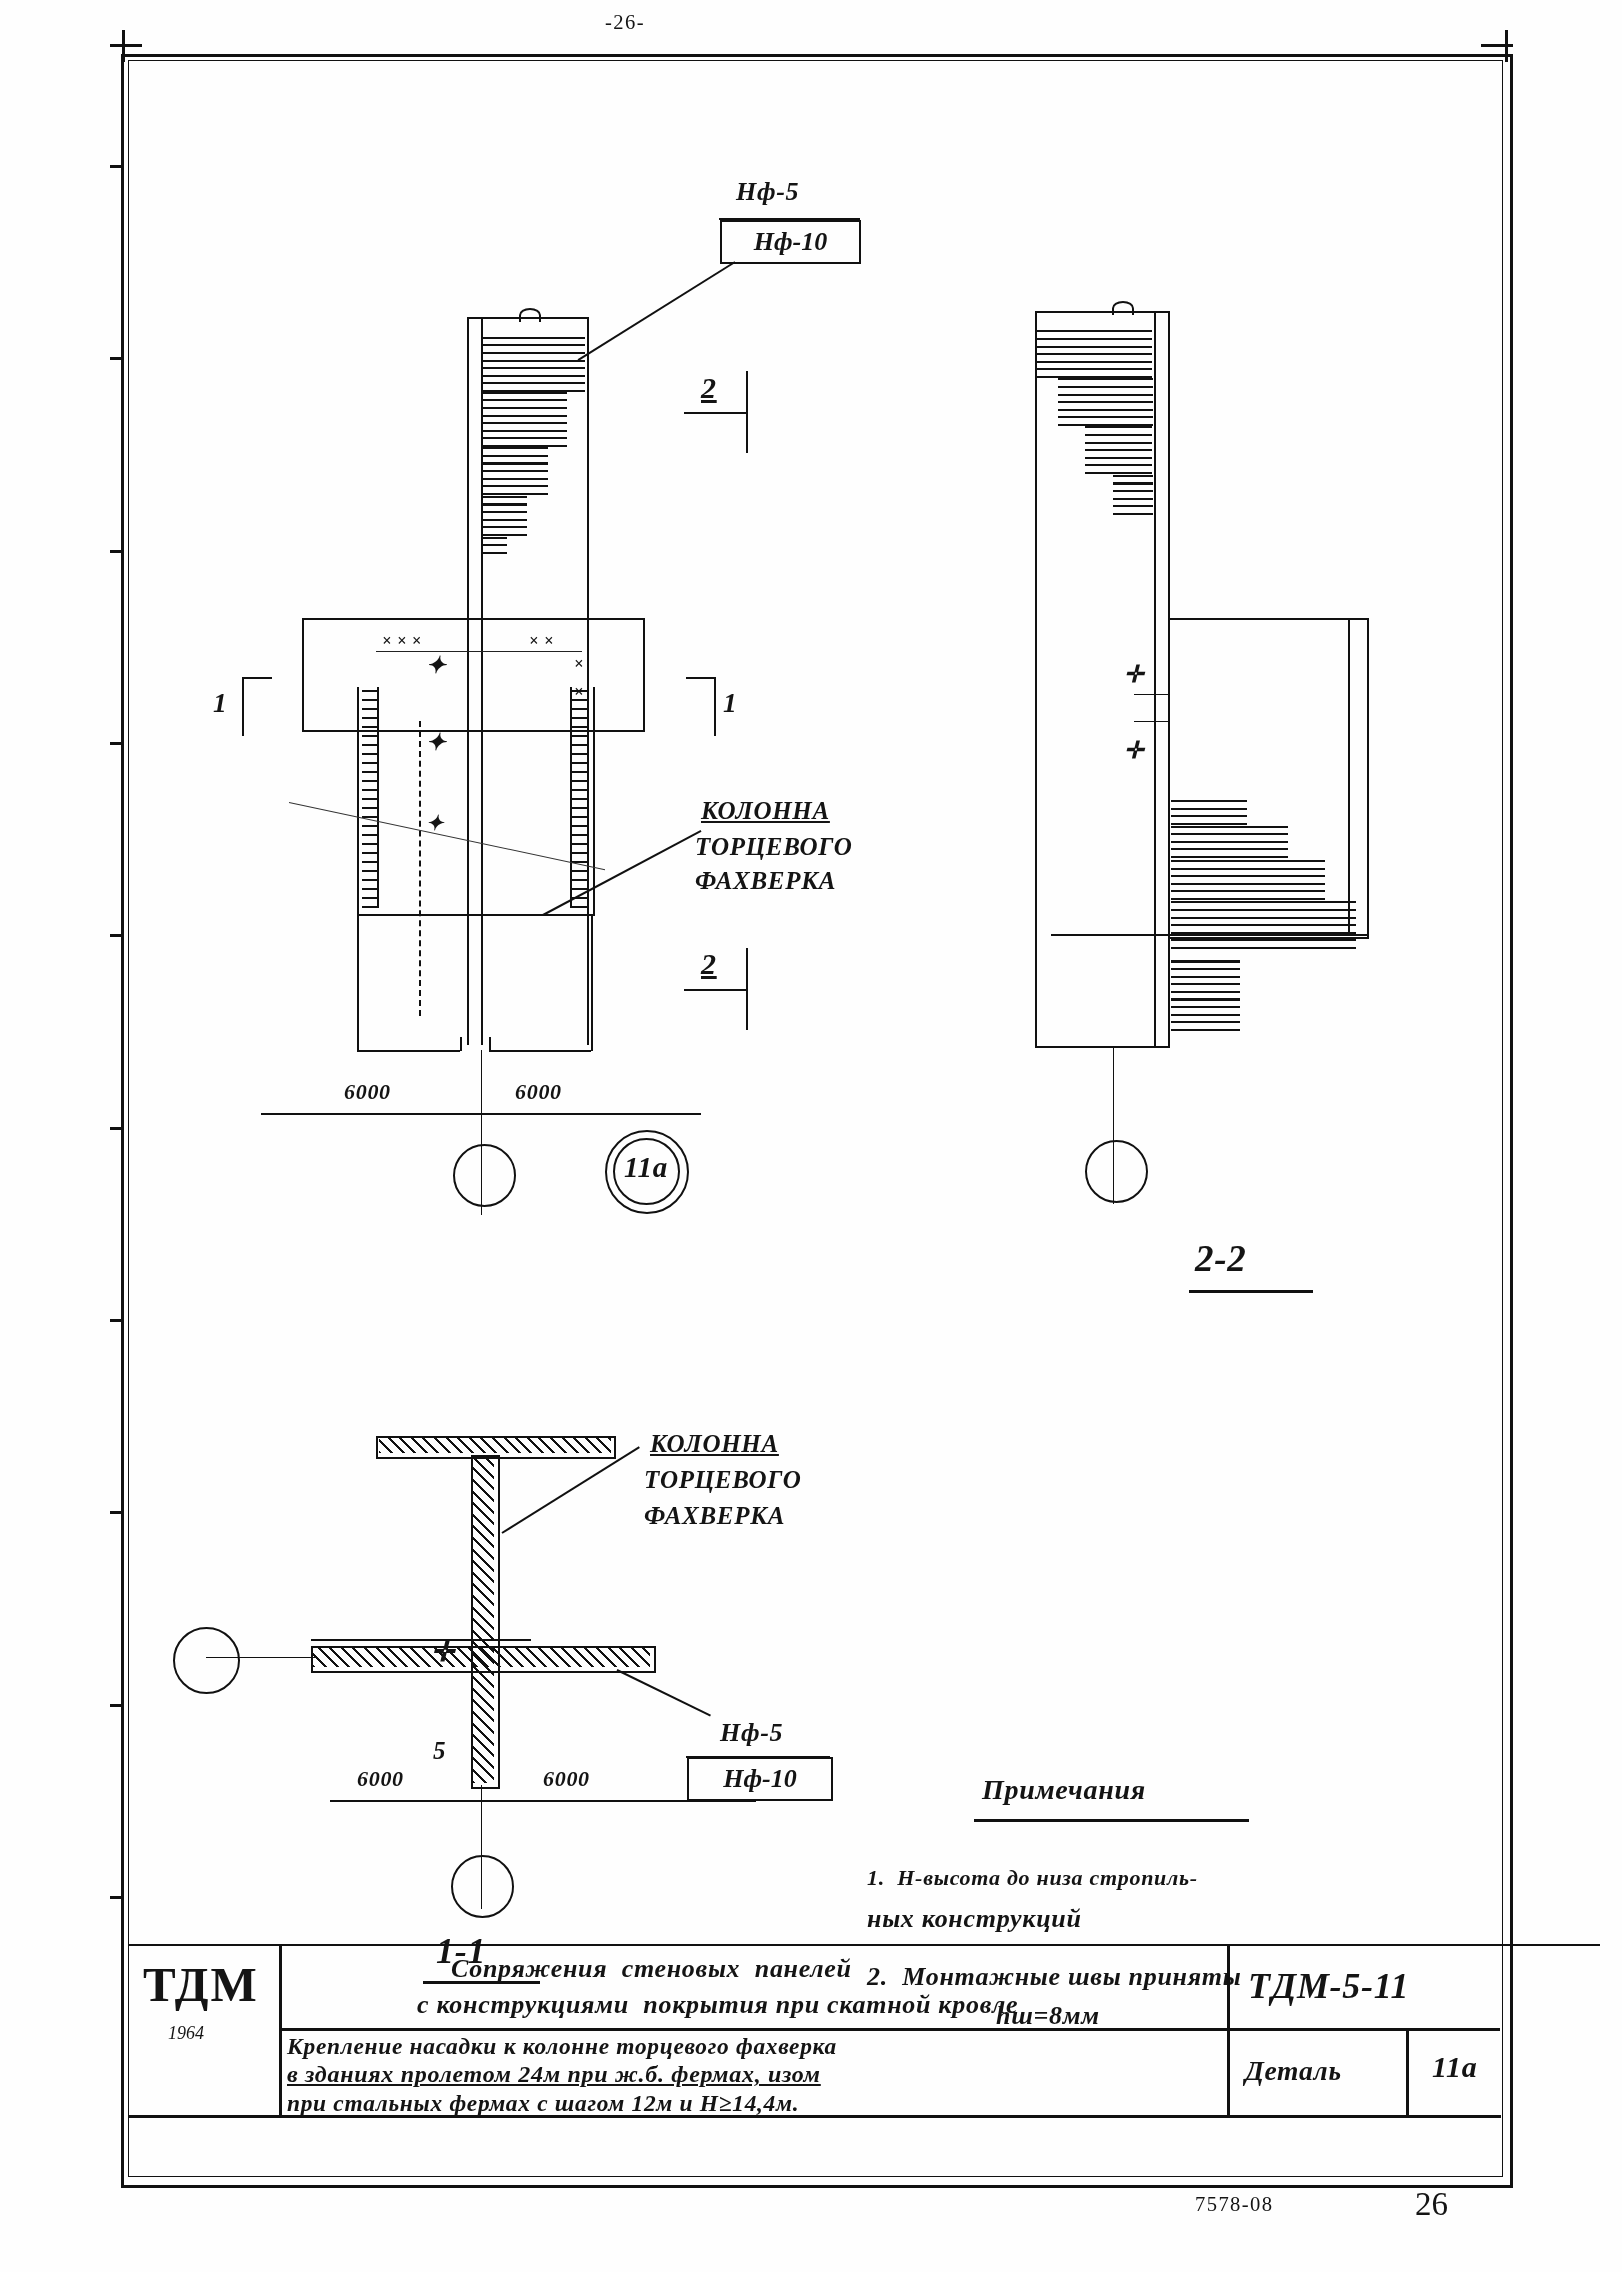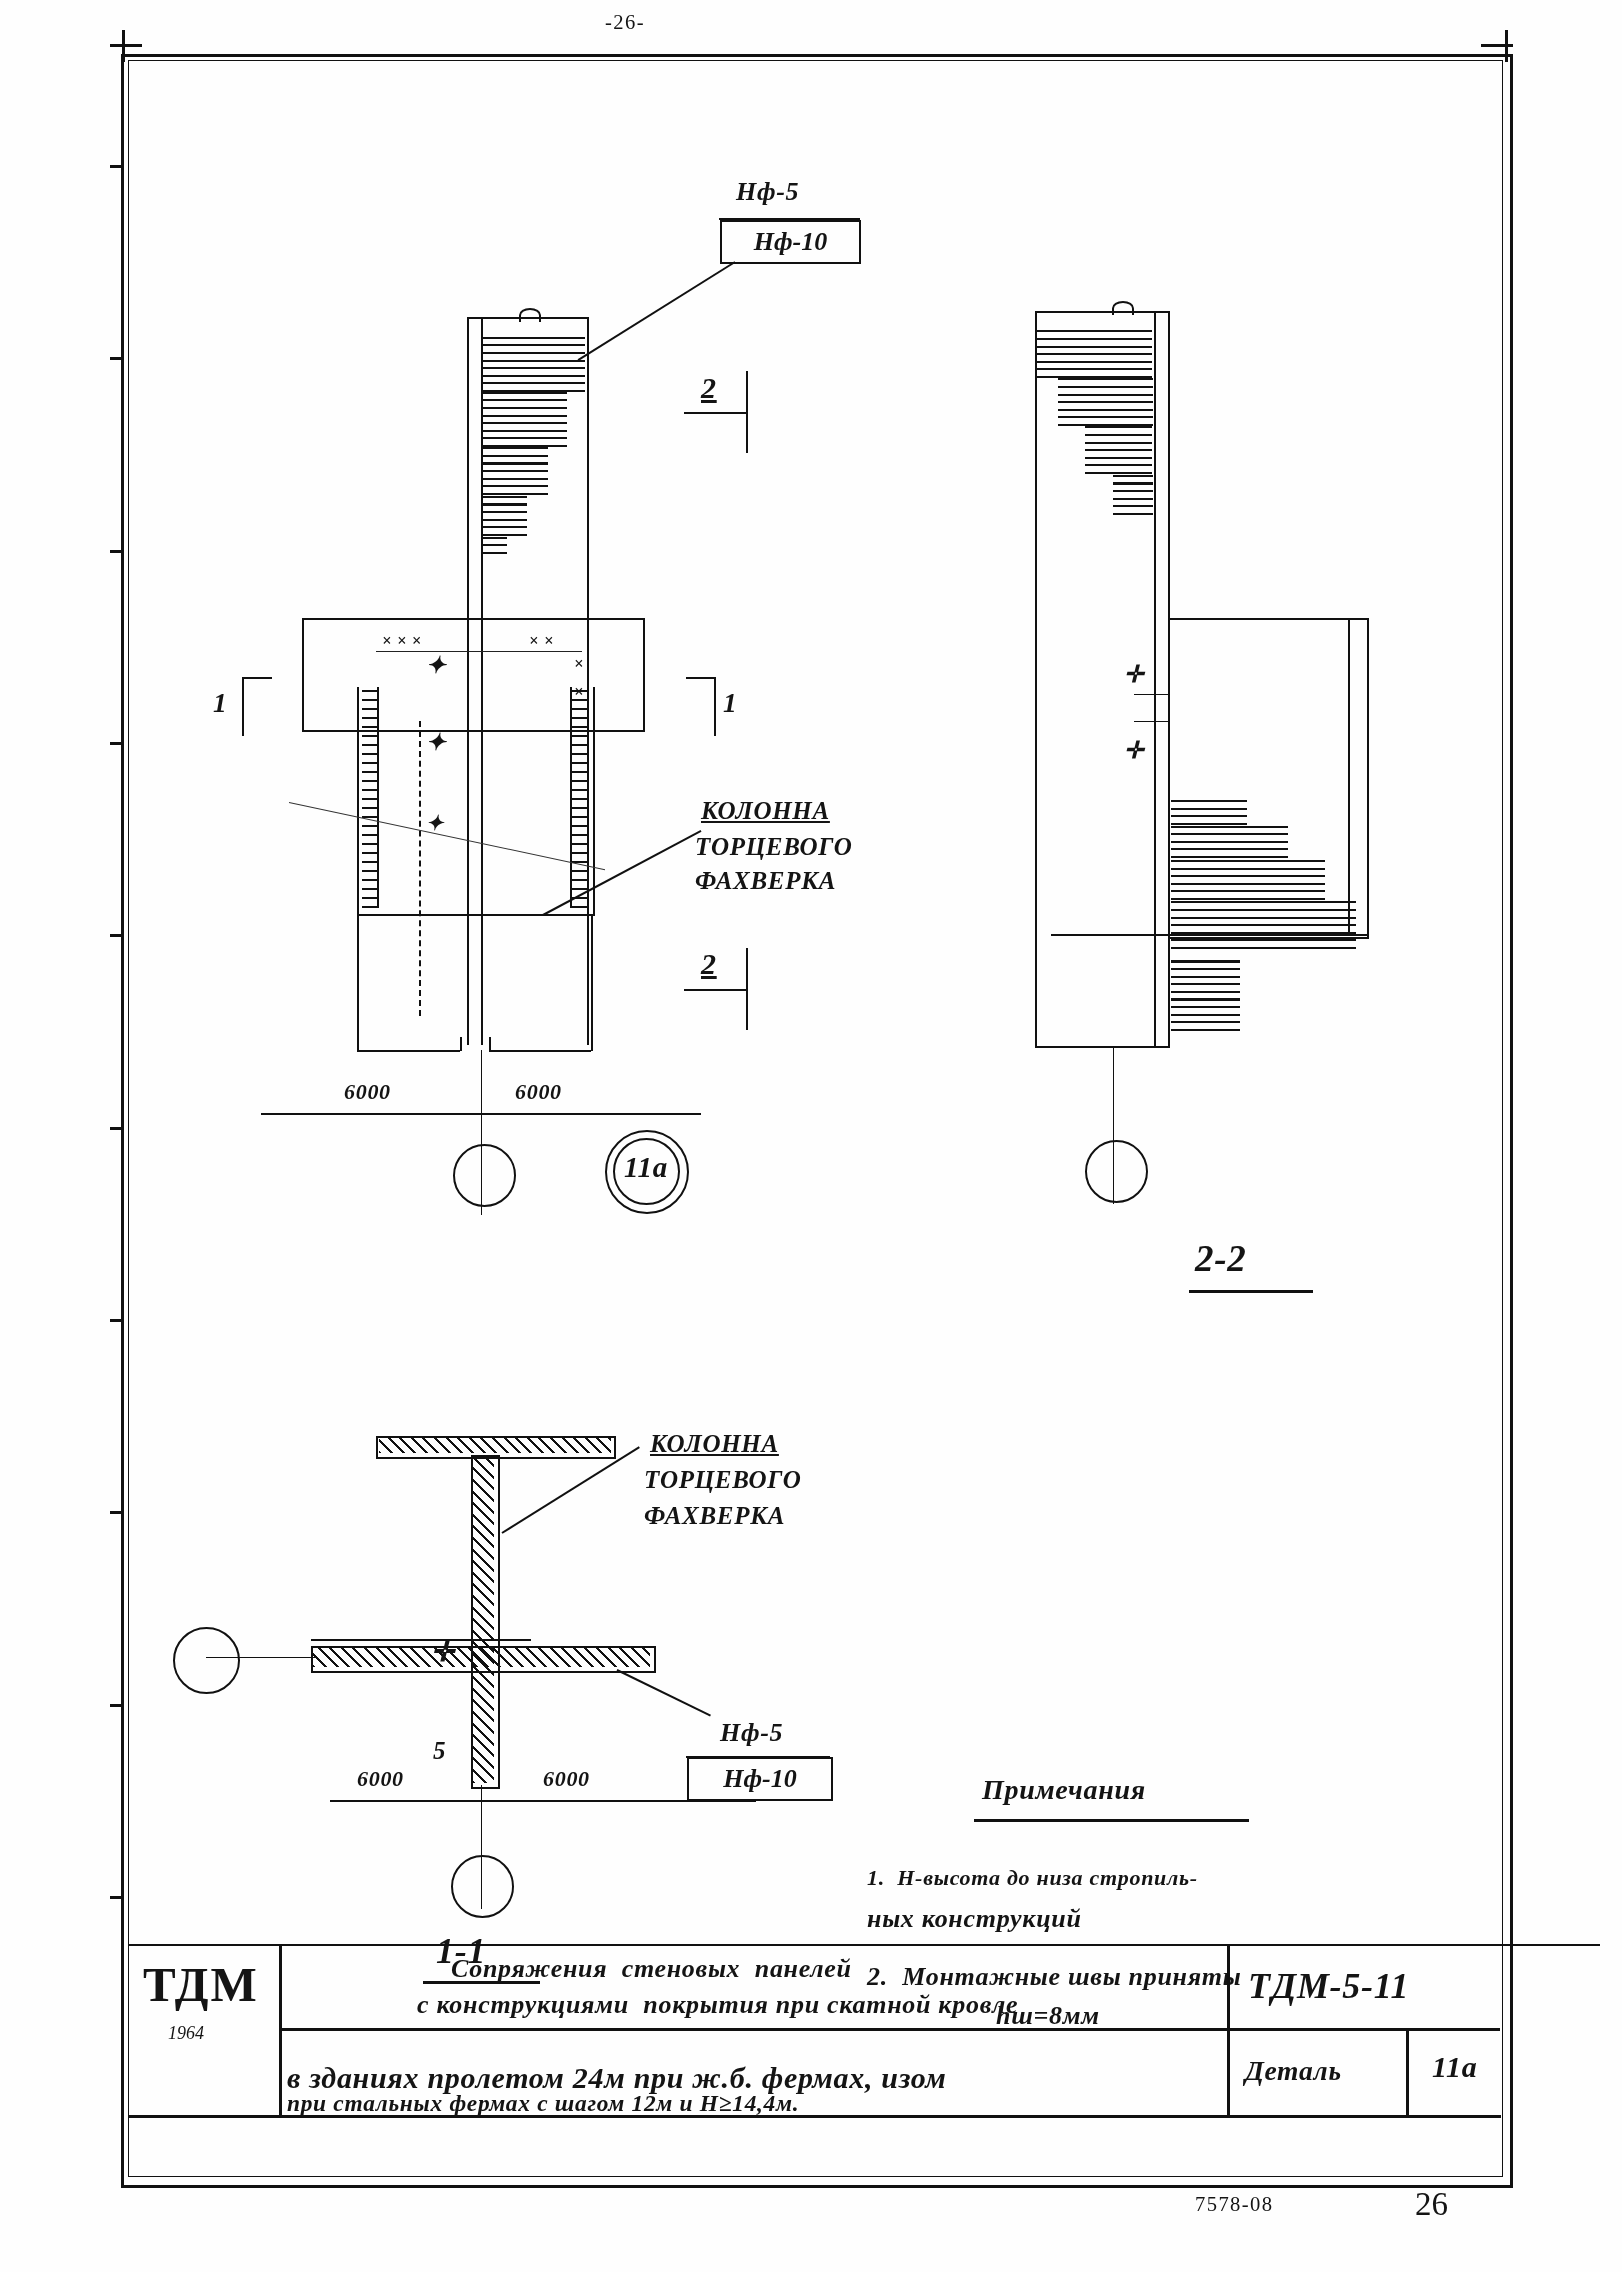--- a/index.html
+++ b/index.html
@@ -282,21 +282,22 @@
 
     <div class="h" style="left:151px;top:82px;width:1221px;"></div>
     <div class="h" style="left:0;top:169px;width:1373px;"></div>
 
     <div class="tdm" style="left:15px;top:9.6px;">ТДМ</div>
     <div class="year" style="left:40px;top:77px;">1964</div>
 
     <div class="hand" style="left:323px;top:8.2px;font-size:26px;">Сопряжения  стеновых  панелей</div>
     <div class="hand" style="left:289px;top:44px;font-size:26px;">с конструкциями  покрытия при скатной кровле</div>
 
-    <div class="hand" style="left:159px;top:115px;font-size:30px;">в зданиях пролетом 24м при ж.б. фермах, изом</div>
+    <div class="hand" style="left:159px;top:87px;font-size:23.4px;">Крепление насадки к колонне торцевого фахверка</div>
+    <div class="hand" style="left:159px;top:115px;font-size:24px;text-decoration:underline;">в зданиях пролетом 24м при ж.б. фермах, изом</div>
     <div class="hand" style="left:159px;top:144px;font-size:23.4px;">при стальных фермах с шагом 12м и H≥14,4м.</div>
 
     <div class="hand" style="left:1120px;top:19px;font-size:36px;">ТДМ-5-11</div>
     <div class="hand" style="left:1117px;top:109px;font-size:27.5px;">Деталь</div>
     <div class="hand" style="left:1304px;top:104px;font-size:30px;">11а</div>
   </div>
 
   <div class="foot-code">7578-08</div>
   <div class="foot-page">26</div>
 

